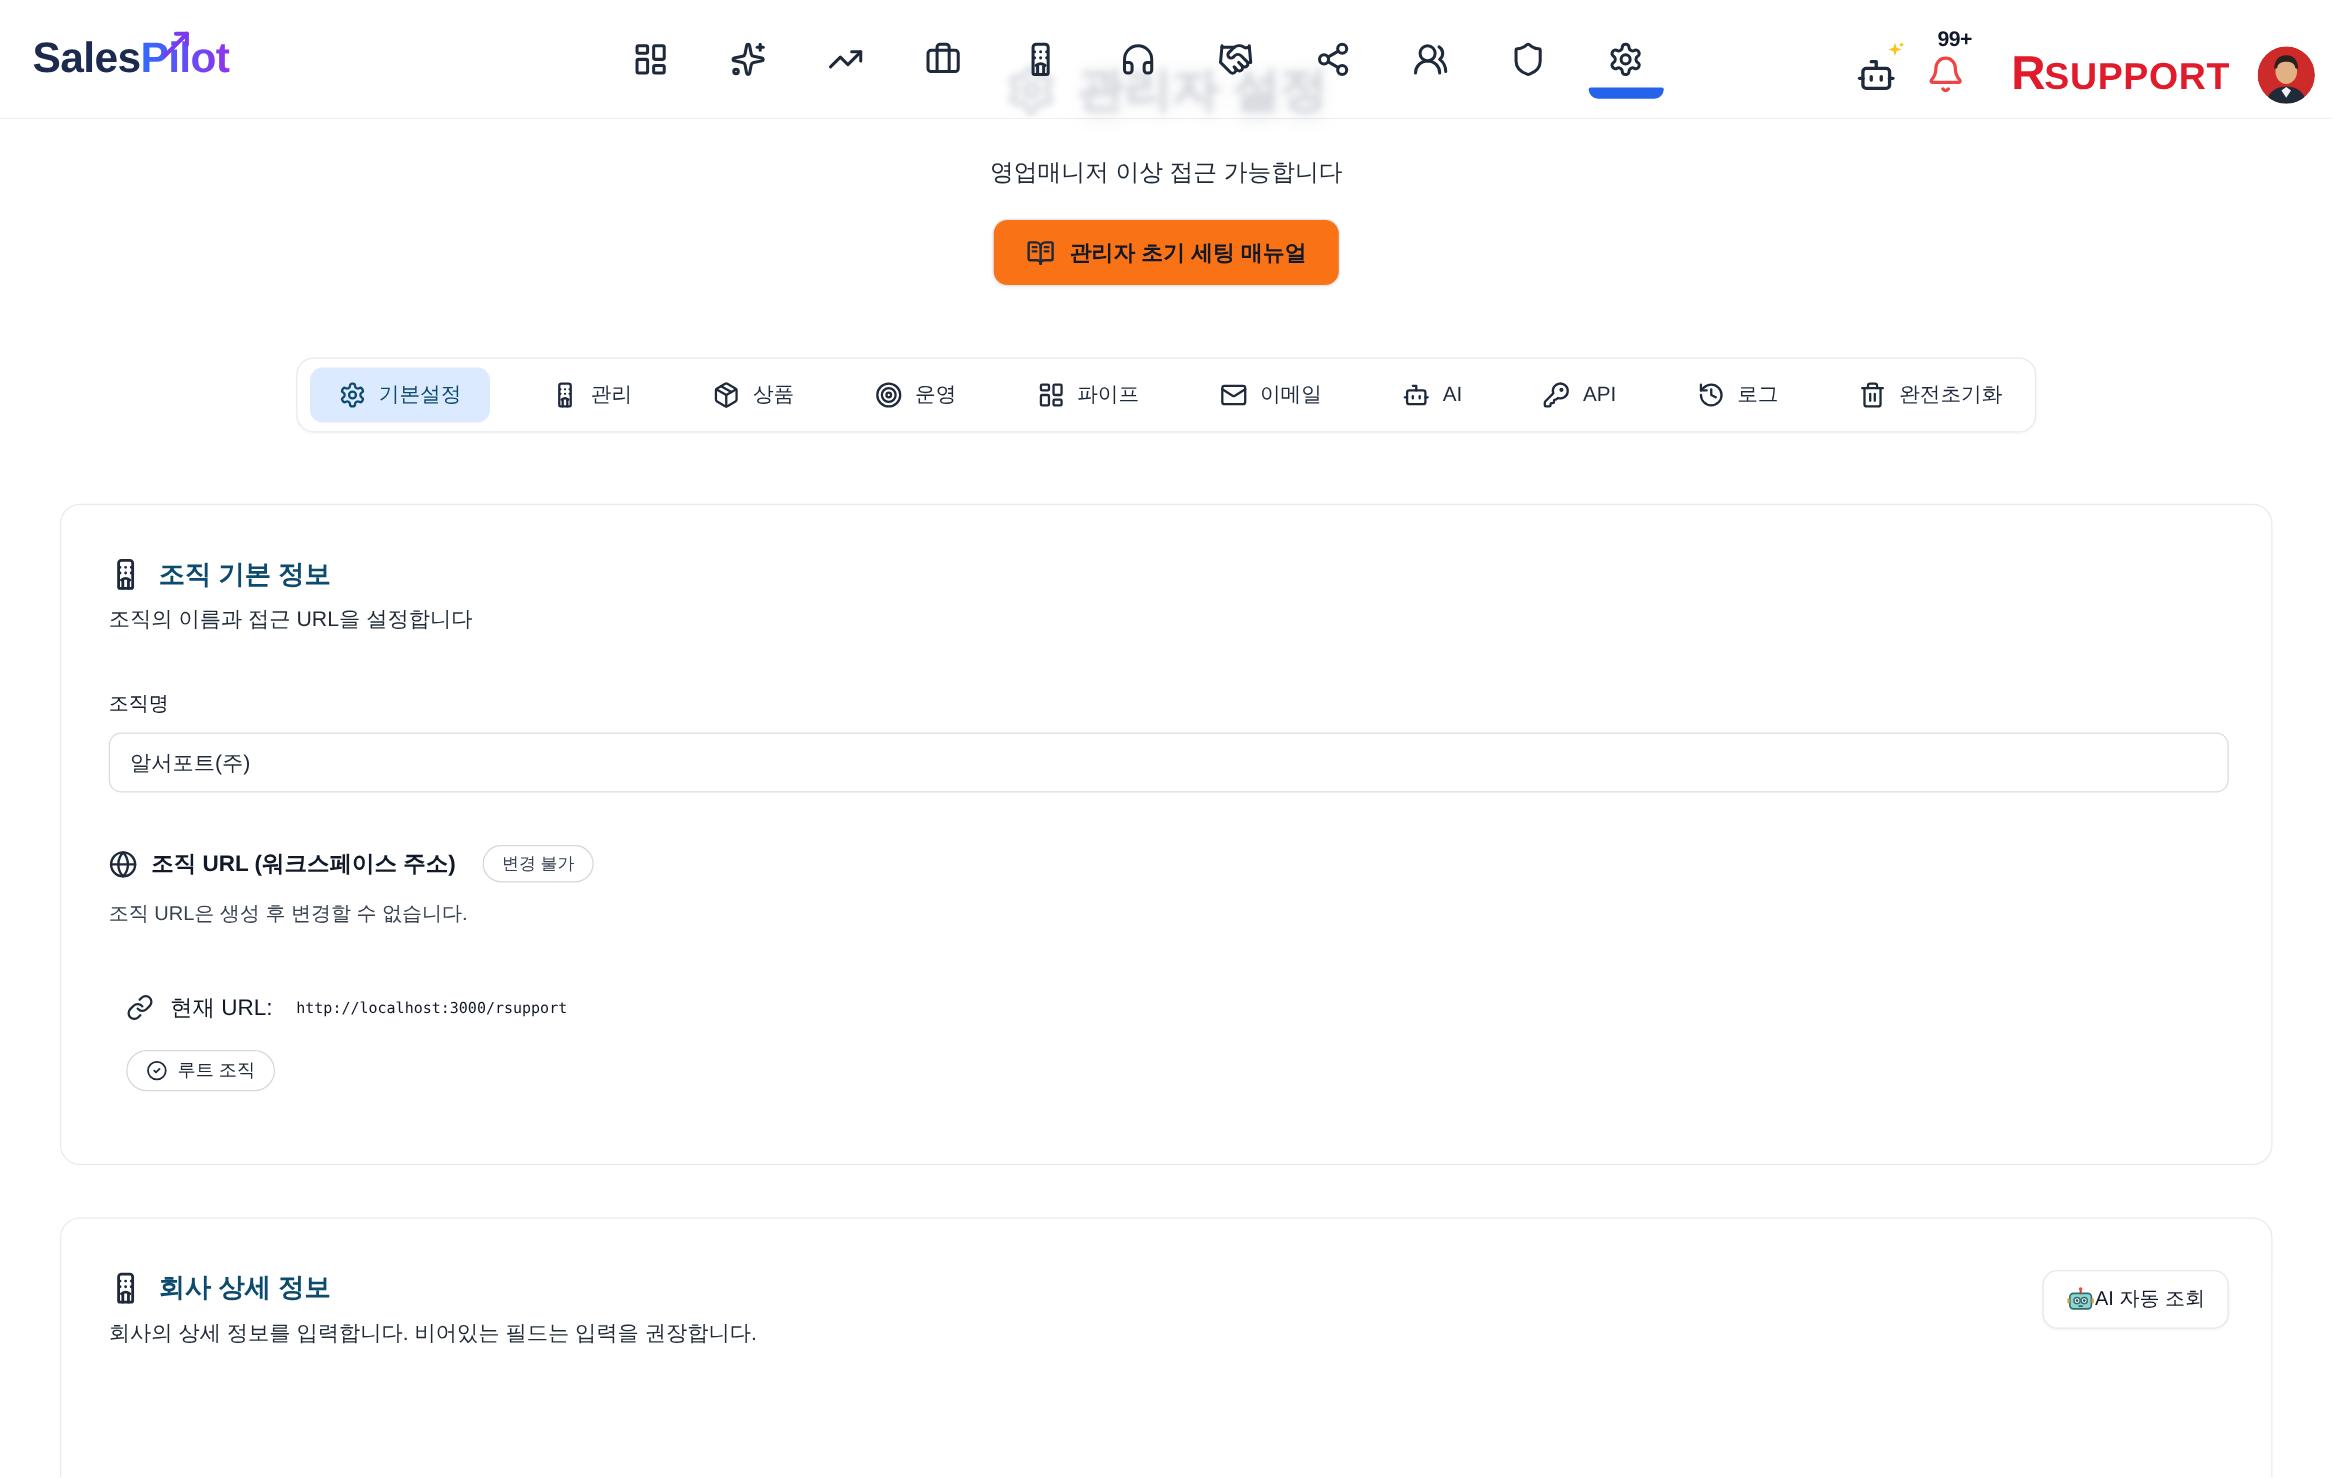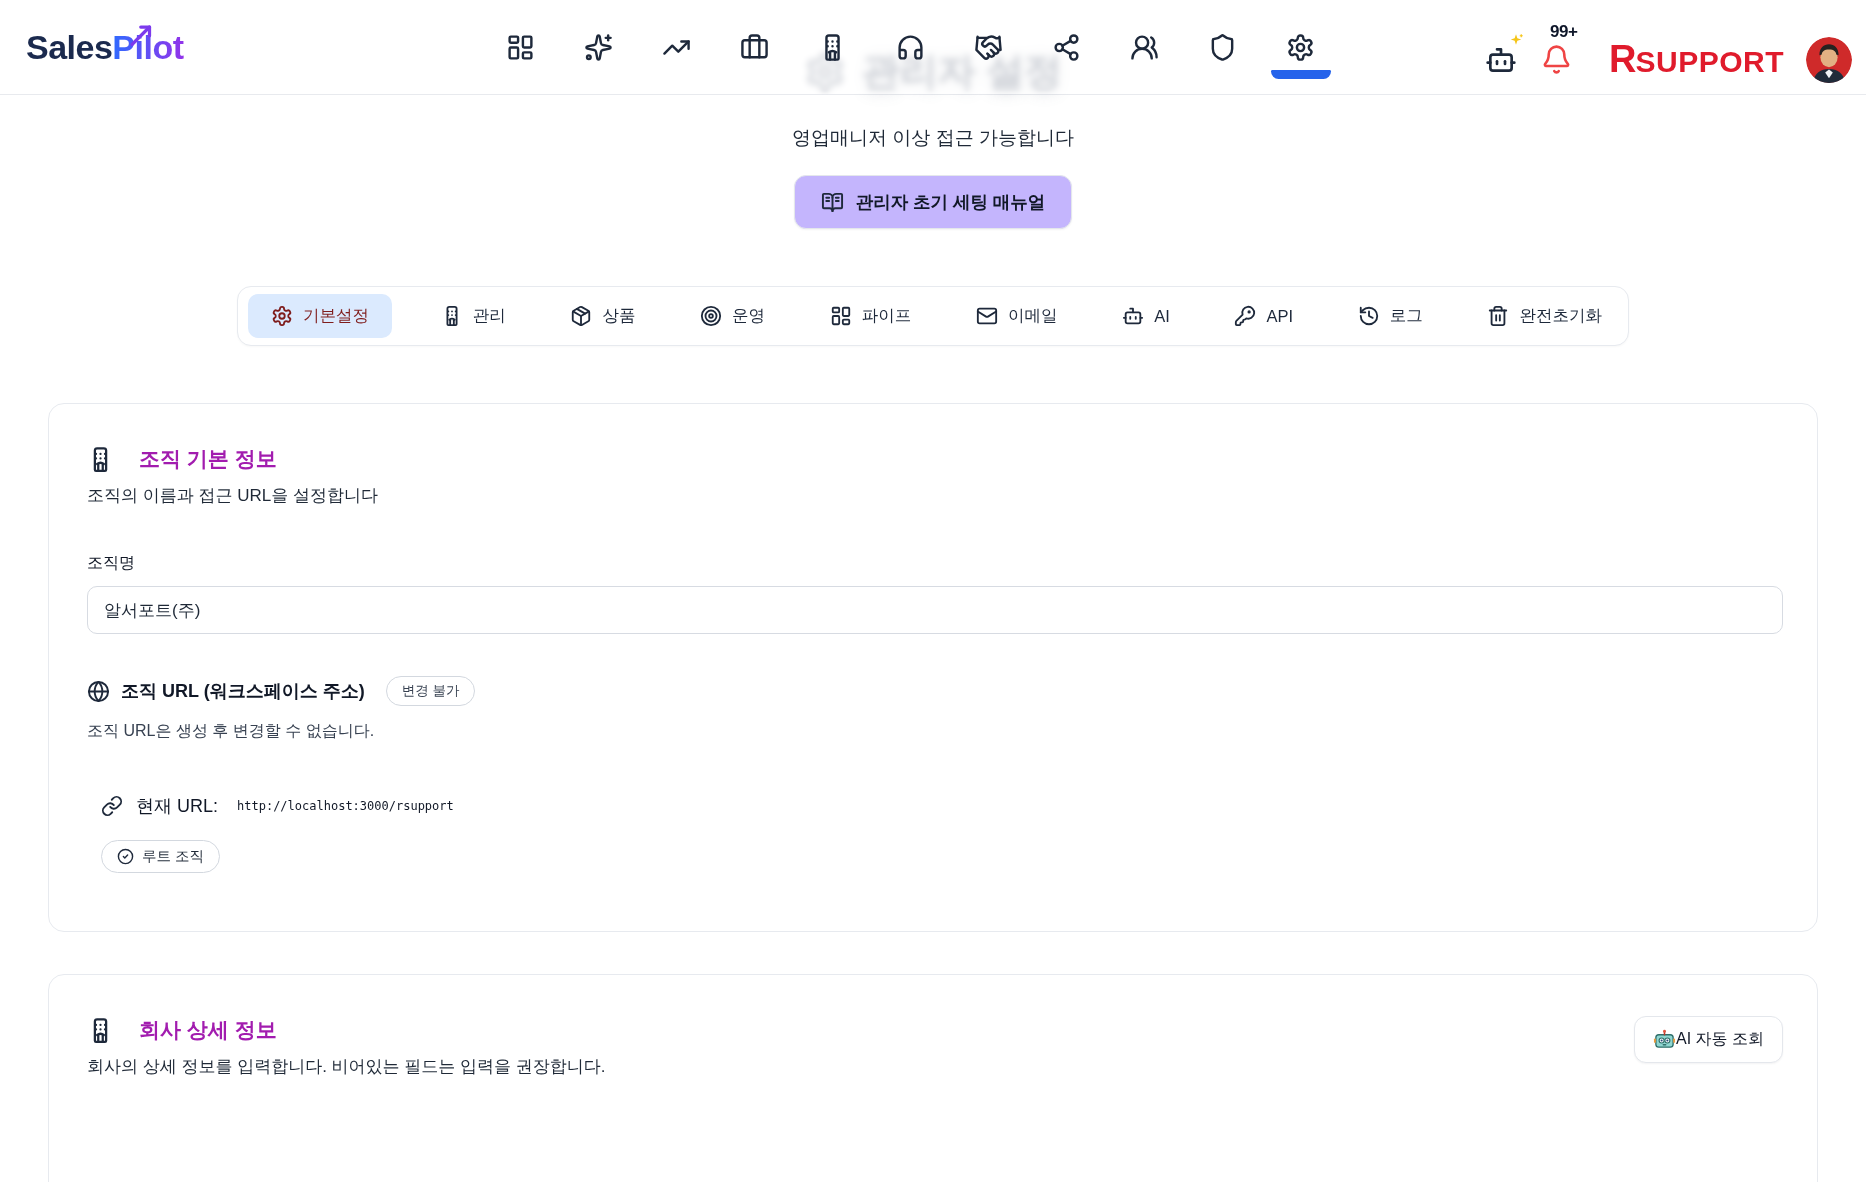--- a/index.html
+++ b/index.html
@@ -50,39 +50,39 @@
     color:#0f172a; letter-spacing:-0.5px; }
   .r-logo { font-size:30px; font-weight:800; color:#e01b2c; letter-spacing:0.5px; }
   .r-logo .big { font-size:38px; letter-spacing:-1px; }
   .avatar { width:46px; height:46px; border-radius:50%; overflow:hidden; cursor:pointer; }
   .avatar svg { width:100%; height:100%; }
 
   
   .hero { text-align:center; }
   .hero-subtitle { margin-top:30px; font-size:19px; color:#1f2937; }
   .manual-btn { margin-top:24px; display:inline-flex; align-items:center; gap:12px;
-    padding:14px 26px; background:#c4b5fd; border:1px solid #e4e7ec; border-radius:12px;
+    padding:14px 26px; background:#f97316; border:1px solid #e4e7ec; border-radius:12px;
     font-size:17.5px; font-weight:600; color:#111827; cursor:pointer;
     box-shadow:0 1px 2px rgba(16,24,40,.05); font-family:inherit; }
   .manual-btn .ic { width:23px; height:23px; color:#1e293b; }
 
   
   .tabs { margin:57px auto 0; width:1392px; display:flex; align-items:center;
     justify-content:space-between; padding:7px 10px; background:#fff;
     border:1px solid #e7eaef; border-radius:14px; box-shadow:0 1px 2px rgba(16,24,40,.03); }
   .tab { display:flex; align-items:center; gap:10px; padding:10px 16px; border-radius:10px;
     font-size:16.5px; font-weight:500; color:#1e293b; cursor:pointer; white-space:nowrap; }
   .tab .ic { width:22px; height:22px; }
-  .tab.active { background:#dbeafe; color:#7f1d1d; padding:11px 23px; }
+  .tab.active { background:#dbeafe; color:#0c4a6e; padding:11px 23px; }
 
   
   .card { margin:0 48px; background:#fff; border:1px solid #e7eaef; border-radius:16px; }
   .card-org { margin-top:57px; padding:41px 34px 58px 38px; }
   .card-head-row { display:flex; align-items:flex-start; justify-content:space-between; }
-  .card-title { display:flex; align-items:center; gap:25px; font-size:21px; font-weight:700; color:#a21caf; }
+  .card-title { display:flex; align-items:center; gap:13px; font-size:21px; font-weight:700; color:#0c4a6e; }
   .card-title .ic { width:27px; height:27px; color:#1e293b; }
   .card-sub { margin-top:11px; font-size:17px; color:#1f2937; }
 
   .field-label { display:block; margin-top:46px; font-size:16px; color:#111827; }
   .text-input { margin-top:12px; width:100%; height:48px; border:1px solid #d7dbe2;
     border-radius:10px; padding:0 16px; font-size:17px; color:#1f2937;
     font-family:inherit; background:#fff; outline:none; }
   .text-input::placeholder { color:#9ca3af; }
 
   .url-label-row { margin-top:42px; display:flex; align-items:center; gap:11px; }

